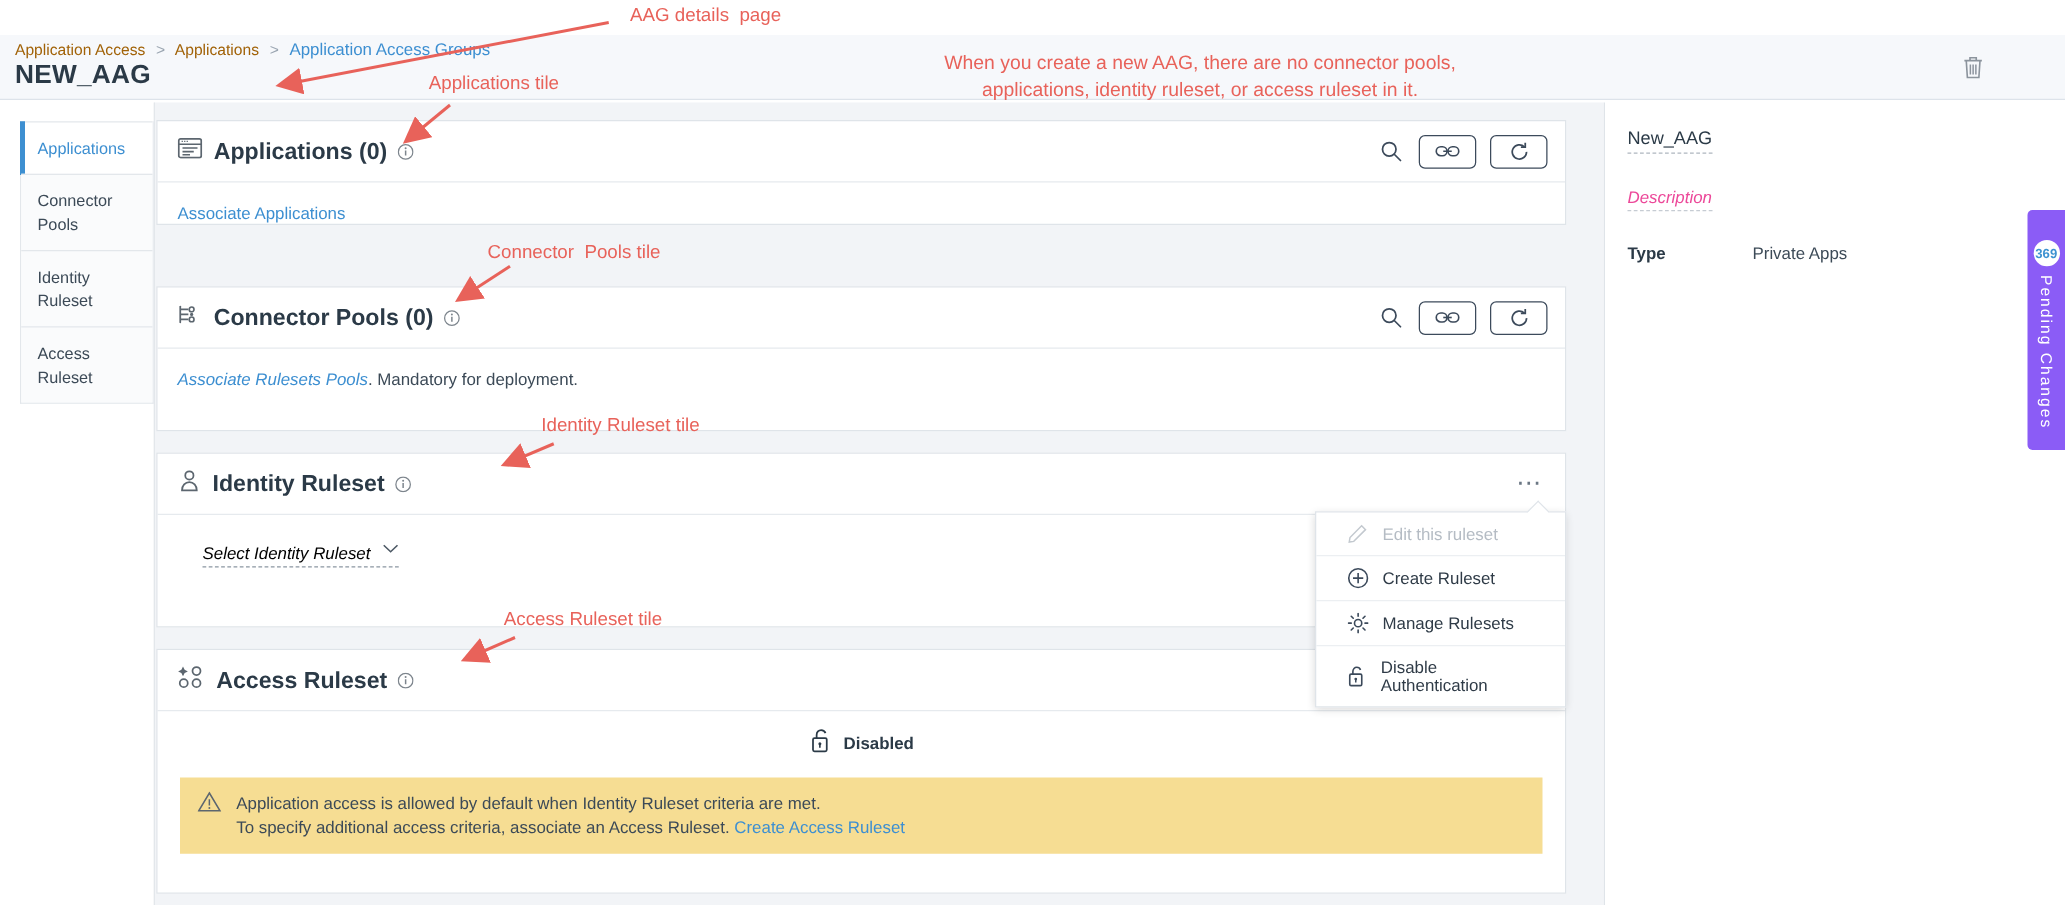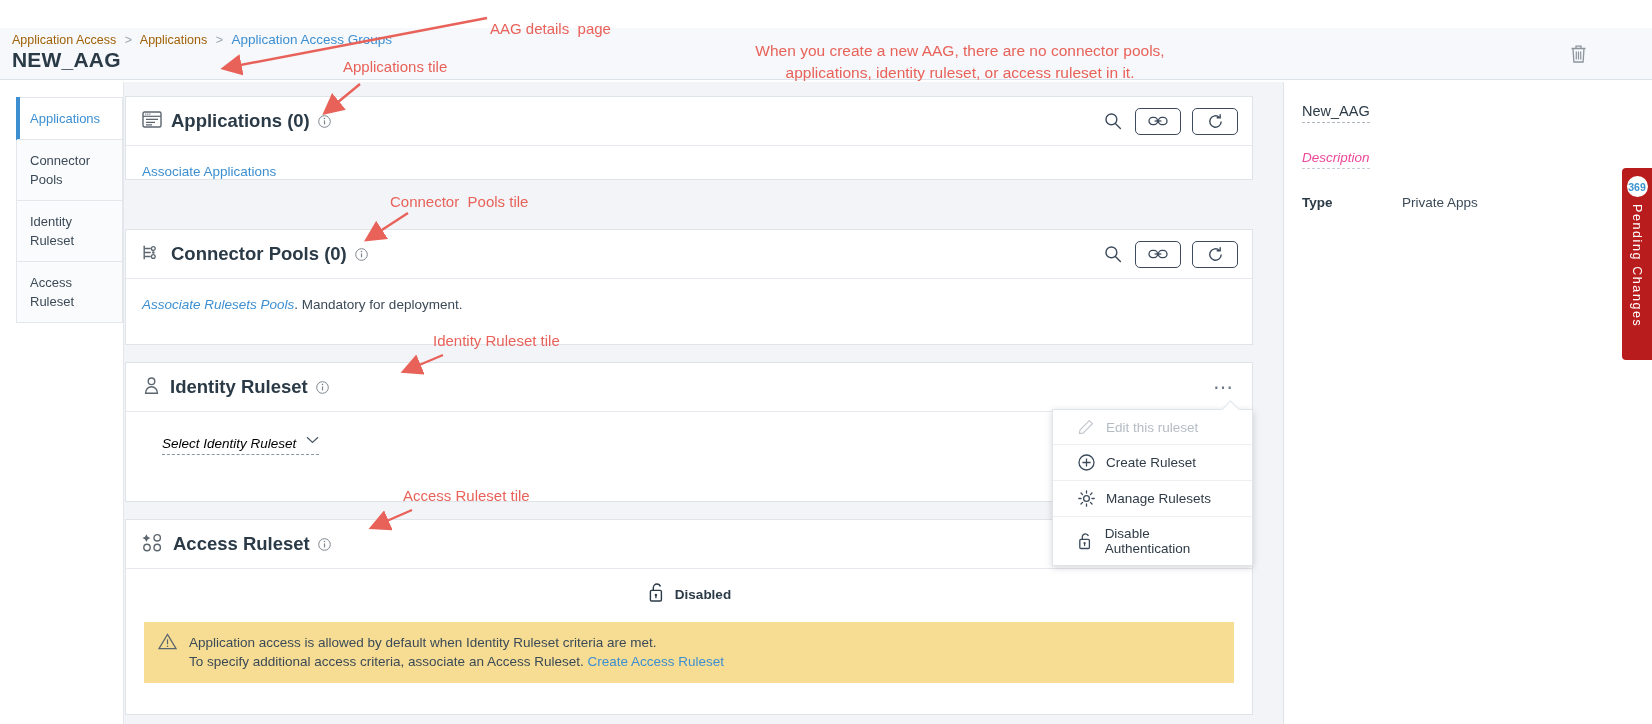--- a/index.html
+++ b/index.html
@@ -157,24 +157,24 @@
     font-size: 13.5px; font-weight: bold; color: #2b3a47;
   }
   .rp-type-value {
     position: absolute; left: 118px; top: 113px;
     font-size: 13.5px; color: #3c4a57;
   }
 
   
   .pending-tab {
     position: absolute; right: 0; top: 168px;
-    width: 30px; height: 192px; background: #b91c1c;
+    width: 30px; height: 192px; background: #8b5cf6;
     border-radius: 4px 0 0 4px;
     display: flex; flex-direction: column; align-items: center;
-    padding-top: 8px; cursor: pointer; overflow: hidden;
+    padding-top: 24px; cursor: pointer; overflow: hidden;
   }
   .pending-badge {
     width: 21px; height: 21px; border-radius: 50%; background: #fff;
     color: #3d92d1; font-size: 10.5px; font-weight: bold;
     display: flex; align-items: center; justify-content: center;
     flex: none;
   }
   .pending-label {
     margin-top: 7px; color: #fff; font-size: 12.5px; letter-spacing: 1.6px;
     writing-mode: vertical-rl; white-space: nowrap;
@@ -456,21 +456,21 @@
         <path d="M0,0 L9,4.5 L0,9 z" fill="#e8625a"></path>
       </marker>
     </defs>
     <path d="M487,18 L225,68" stroke="#e8625a" stroke-width="2.4" fill="none" marker-end="url(#ah)"></path>
     <path d="M360,84 L326,112" stroke="#e8625a" stroke-width="2.4" fill="none" marker-end="url(#ah)"></path>
     <path d="M408,213 L368,239" stroke="#e8625a" stroke-width="2.4" fill="none" marker-end="url(#ah)"></path>
     <path d="M443,355 L405,371" stroke="#e8625a" stroke-width="2.4" fill="none" marker-end="url(#ah)"></path>
     <path d="M412,510 L373,527" stroke="#e8625a" stroke-width="2.4" fill="none" marker-end="url(#ah)"></path>
   </svg>
 
-  <div class="anno" style="left:490px;top:4px;margin-top:16px;">AAG details  page</div>
+  <div class="anno" style="left:504px;top:4px;">AAG details  page</div>
   <div class="anno" style="left:343px;top:58px;">Applications tile</div>
   <div class="anno" style="left:390px;top:177px;margin-top:16px;">Connector  Pools tile</div>
   <div class="anno" style="left:433px;top:332px;">Identity Ruleset tile</div>
   <div class="anno" style="left:403px;top:487px;">Access Ruleset tile</div>
   <div class="anno-note" style="left:660px;top:40px;width:600px;">When you create a new AAG, there are no connector pools,
 applications, identity ruleset, or access ruleset in it.</div>
 
 </div>
 
 </body></html>

